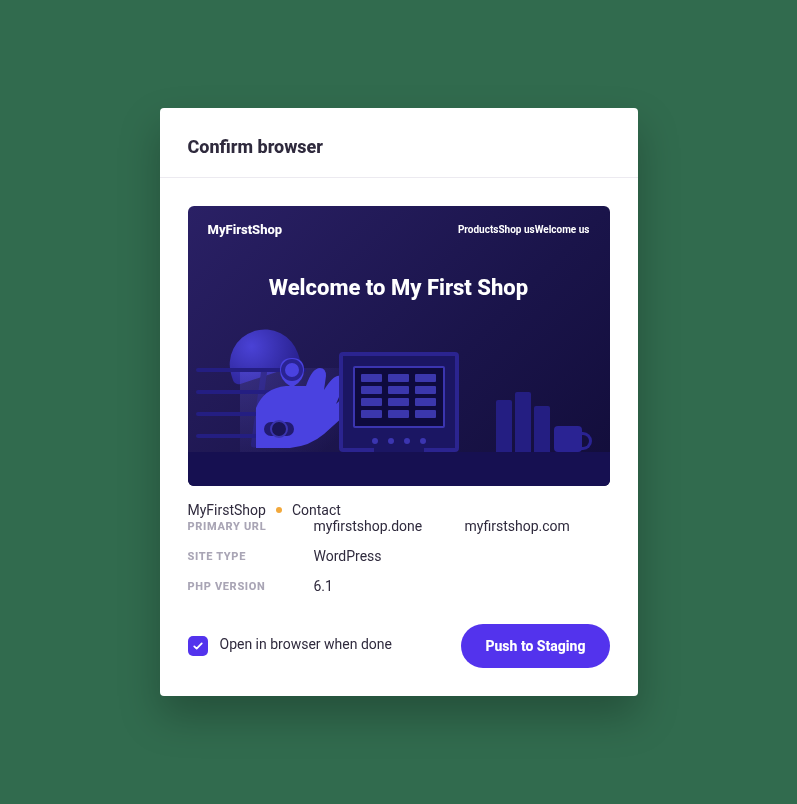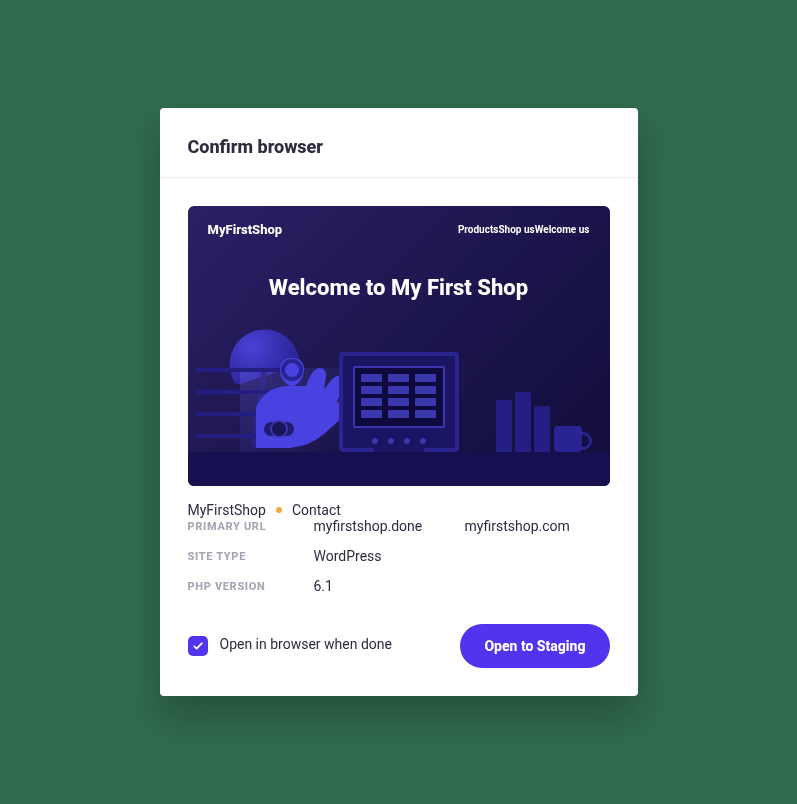--- a/index.html
+++ b/index.html
@@ -182,17 +182,17 @@
 
     <div class="actions">
       <label class="chk-wrap">
         <span class="chk">
           <svg viewBox="0 0 16 16">
               <path d="M3 8.5 L6.2 11.5 L13 4.5" fill="none" stroke="#fff" stroke-width="2.4" stroke-linecap="round" stroke-linejoin="round"></path>
             </svg>
         </span>
         <span class="chk-label">Open in browser when done</span>
       </label>
-      <button class="push-btn">Open to Staging</button>
+      <button class="push-btn">Push to Staging</button>
     </div>
 
   </div>
 </div>
 
 </body></html>

